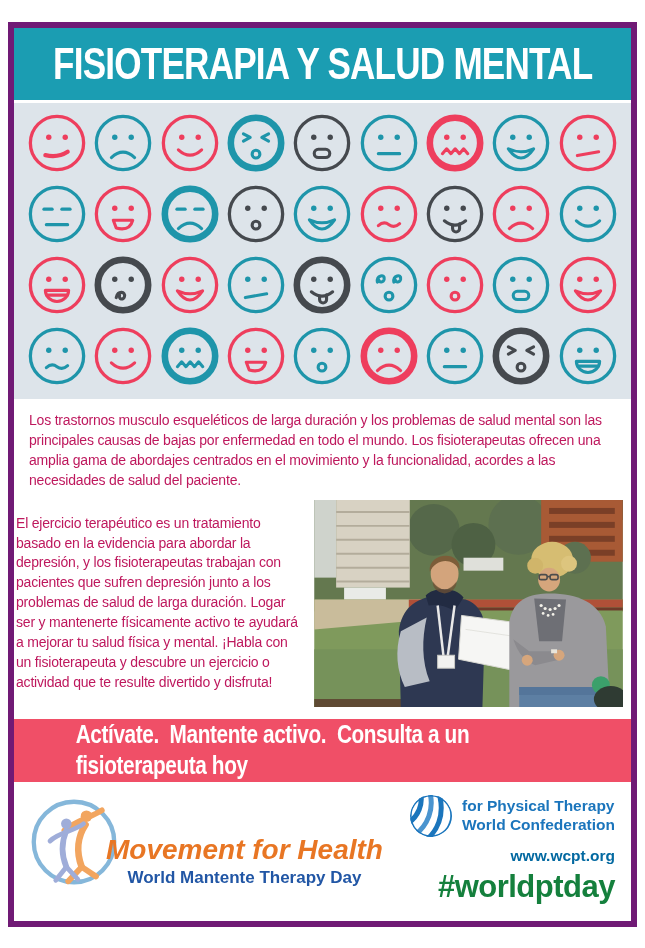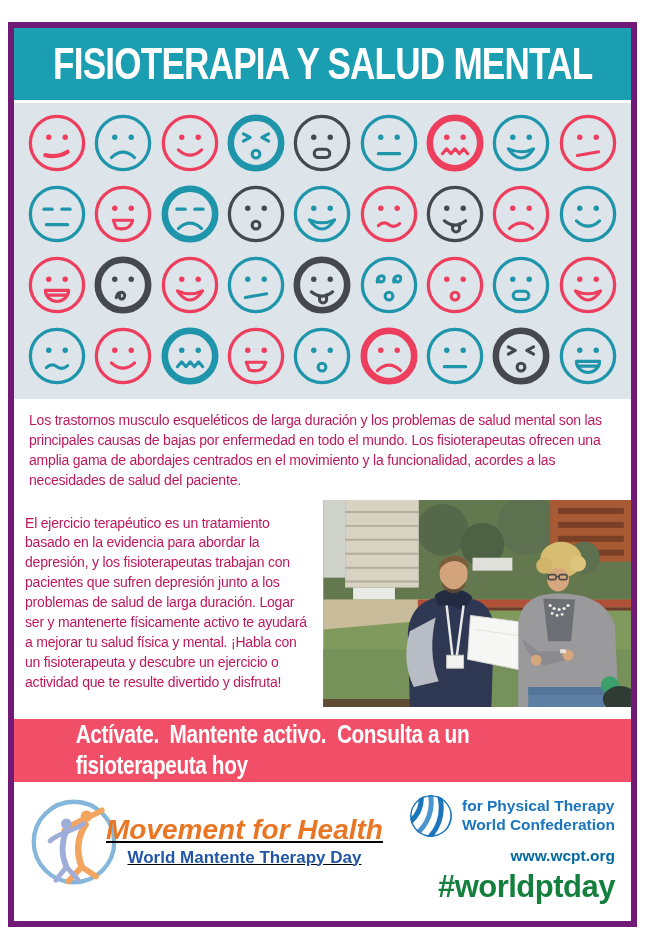--- a/index.html
+++ b/index.html
@@ -3,28 +3,28 @@
 <meta charset="utf-8">
 <style>
   html,body{margin:0;padding:0;background:#ffffff;}
   body{width:645px;height:948px;position:relative;font-family:"Liberation Sans",sans-serif;}
   .poster{position:absolute;left:8px;top:22px;width:629px;height:905px;border:6px solid #701a75;box-sizing:border-box;background:#fff;overflow:hidden;}
   .header{background:#1b9db2;height:72px;display:flex;align-items:center;justify-content:center;}
   .header .title{color:#fff;font-weight:bold;font-size:45px;letter-spacing:-1px;transform:scaleX(0.78);white-space:nowrap;}
   .grid{margin-top:3px;background:#dde4ea;height:296px;display:grid;grid-template-columns:repeat(9,1fr);align-items:center;justify-items:center;padding:6px 10px;box-sizing:border-box;}
   .para{color:#be185d;font-size:14px;line-height:1.42;letter-spacing:-0.2px;}
   .intro{margin:12px 15px 0 15px;}
-  .cols{margin:9px 14px 0 11px;display:flex;}
+  .cols{margin:9px 14px 0 2px;display:flex;align-items:flex-end;}
   .cols .left{width:288px;flex:none;margin-right:10px;}
   .photo-wrap{flex:none;display:flex;}
   .photo-wrap svg{display:block;}
   .cta{margin-top:12px;background:#f04f67;height:63px;display:flex;align-items:center;justify-content:center;}
   .cta .cta-text{color:#fff;font-weight:bold;font-size:26px;transform:scaleX(0.8);white-space:pre-wrap;letter-spacing:-0.5px;}
   .footer{position:relative;height:150px;}
-  .mfh{position:absolute;left:14px;top:14px;display:flex;align-items:flex-start;text-decoration:underline;}
+  .mfh{position:absolute;left:14px;top:14px;display:flex;align-items:flex-end;}
   .mfh-text{margin-left:-14px;margin-top:18px;text-align:center;}
   .mfh-title{color:#e87624;font-weight:bold;font-style:italic;font-size:28px;white-space:nowrap;}
   .mfh-sub{color:#2156a5;font-weight:bold;font-size:17px;margin-top:2px;white-space:nowrap;}
   .wcpt{position:absolute;right:16px;top:12px;text-align:right;}
   .wcpt-row{display:flex;align-items:center;justify-content:flex-end;}
   .wcpt-name{color:#1b75bc;font-weight:bold;font-size:15.5px;line-height:1.22;text-align:left;margin-left:9px;}
   .wcpt-web{color:#0369a1;font-weight:bold;font-size:15.5px;margin-top:9px;}
   .hashtag{color:#15803d;font-weight:bold;font-size:31px;margin-top:4px;letter-spacing:-0.5px;}
 </style>
 </head>

